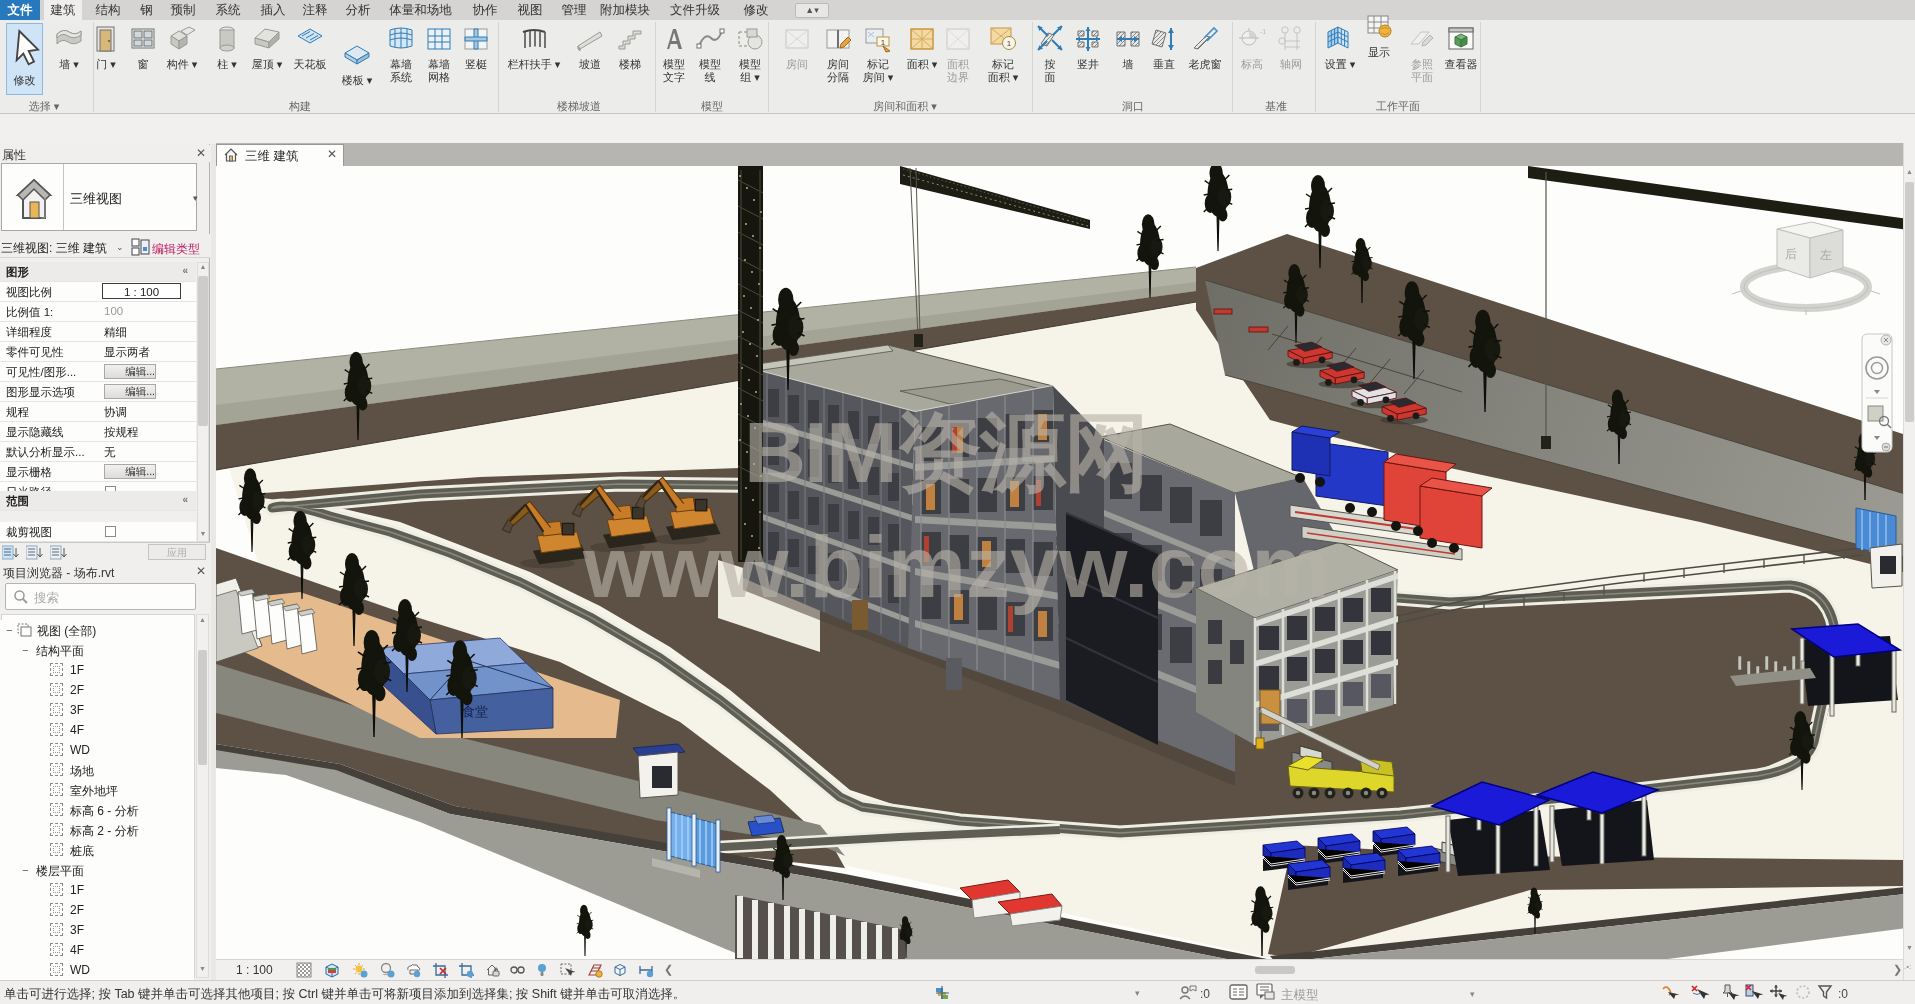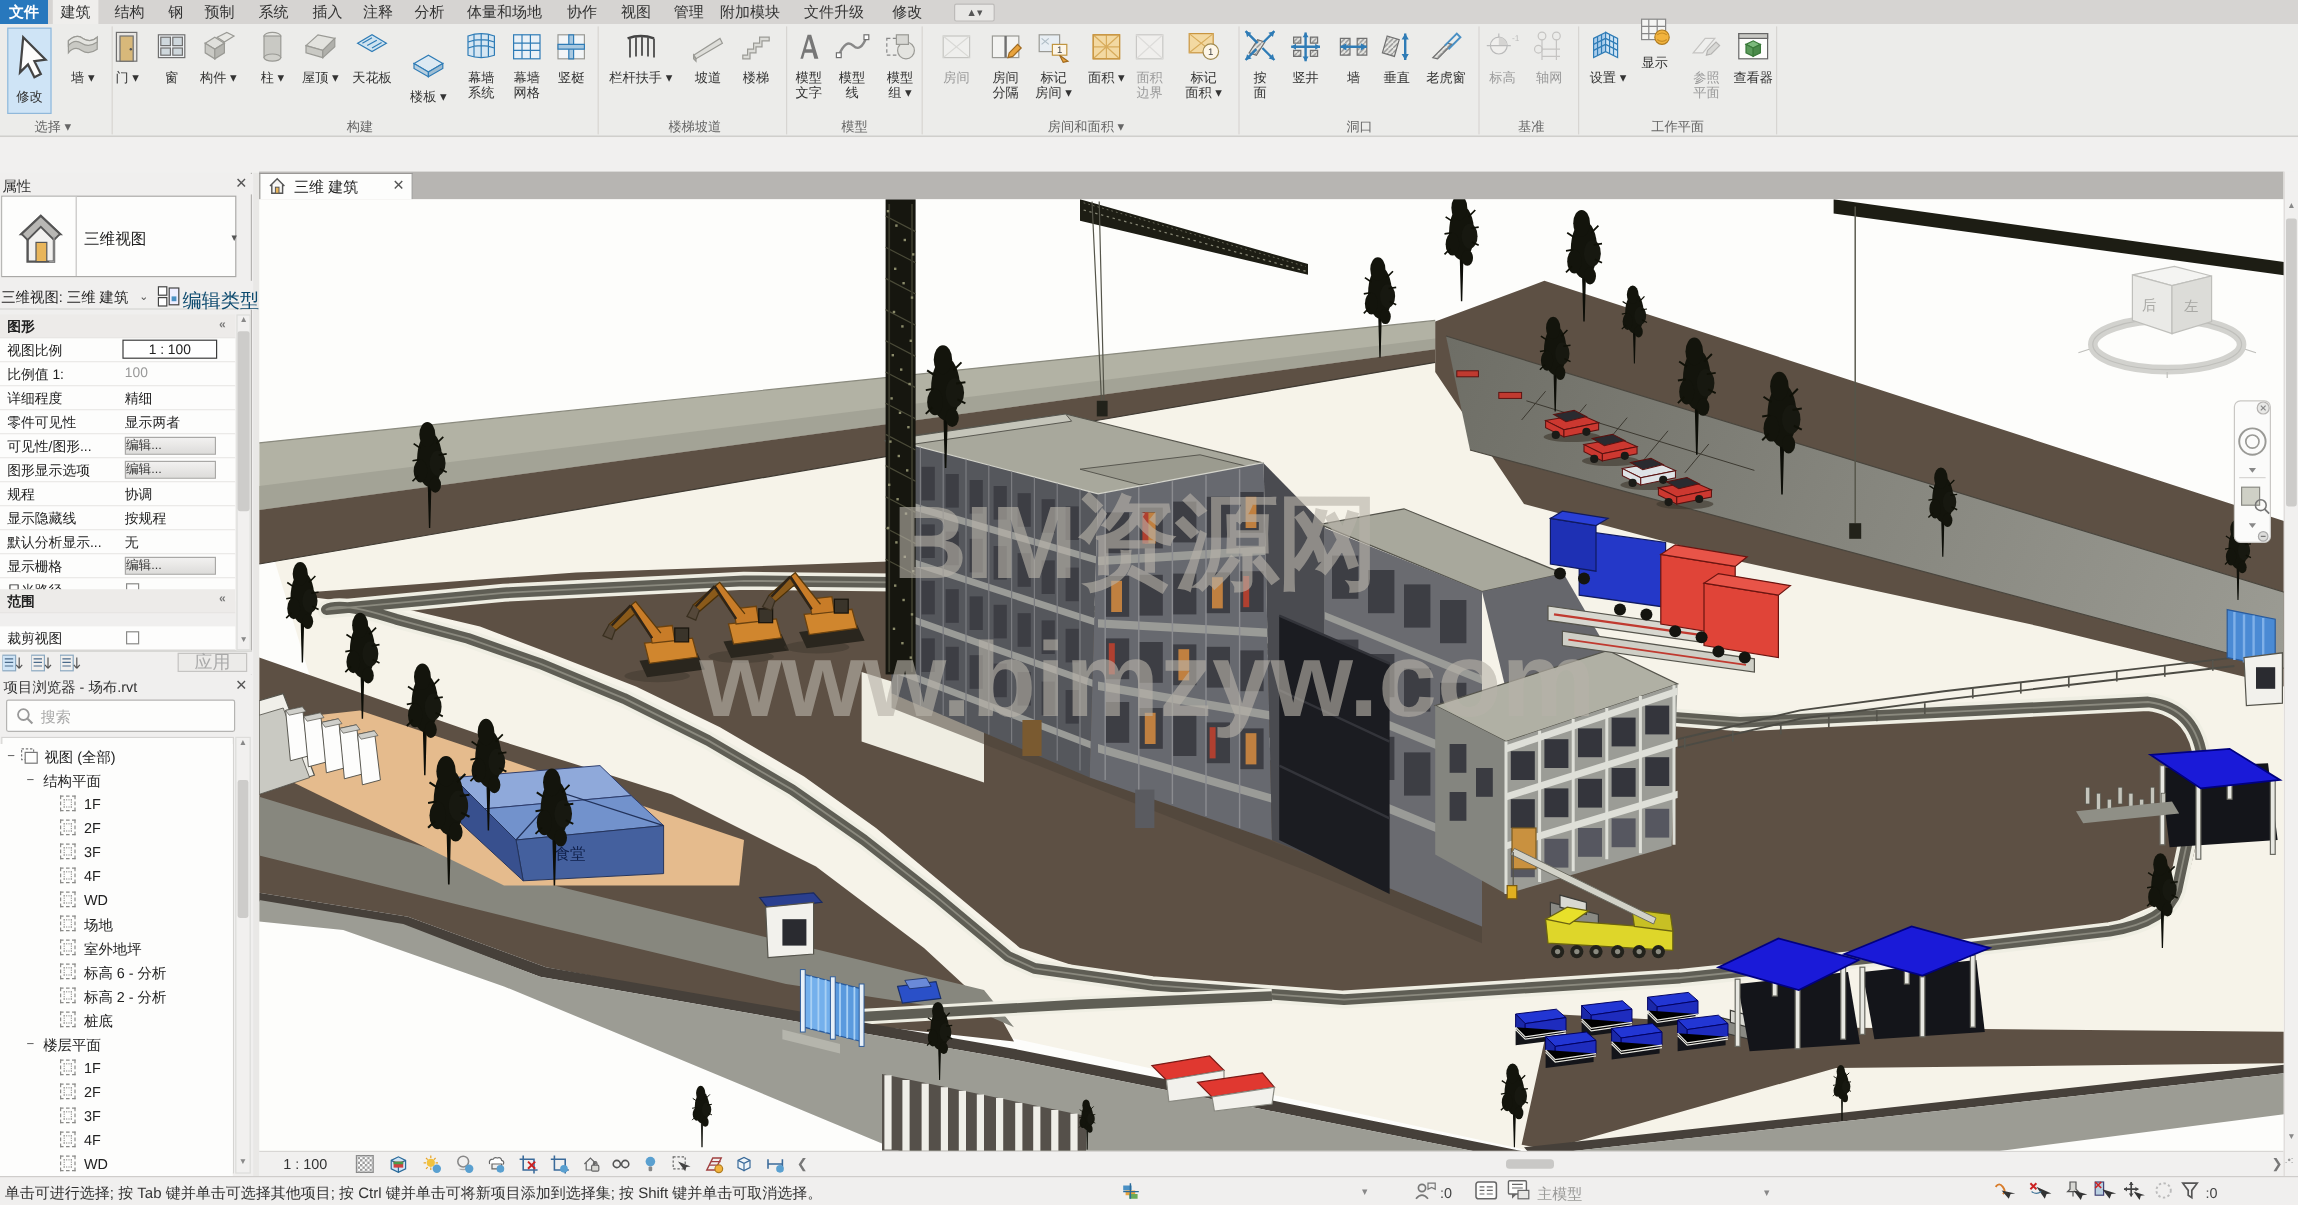--- a/index.html
+++ b/index.html
@@ -7,21 +7,21 @@
 .tab{position:absolute;top:0;height:20px;line-height:20px;font-size:12.5px;color:#333;text-align:center}
 .btn{position:absolute;text-align:center;color:#333}
 .btn .lbl{font-size:11px;line-height:12.5px;color:#333}
 .btn.gray .lbl{color:#9b9b9b}
 .plbl{position:absolute;top:99px;height:14px;font-size:11px;color:#666;text-align:center;line-height:14px}
 .sep{position:absolute;top:22px;height:90px;width:1px;background:#d7d5d2}
 .prow{position:absolute;left:0;width:196px;height:20px;font-size:11.5px;color:#222;border-bottom:1px solid #e7e5e3;background:#fdfdfc}
 .prow .lab{position:absolute;left:6px;top:3px;white-space:nowrap}
 .prow .val{position:absolute;left:104px;top:3px;white-space:nowrap}
 .phead{background:#edebe9;font-weight:bold}
-.pbtn{position:absolute;left:104px;top:2px;width:76px;height:15px;background:linear-gradient(#f2f1f0,#dddcda);border:1px solid #a9a8a6;font-size:10.5px;text-align:left;line-height:13px;color:#333}
+.pbtn{position:absolute;left:104px;top:2px;width:52px;height:15px;background:linear-gradient(#f2f1f0,#dddcda);border:1px solid #a9a8a6;font-size:10.5px;text-align:right;line-height:13px;color:#333}
 .trow{position:absolute;left:0;width:194px;height:20px;font-size:12px;color:#222;background:#fdfdfc;white-space:nowrap}
 .tico{position:absolute;top:3px;width:13px;height:13px;border:1px dashed #8a8a88;background:#fdfdfc}
 .tico:before{content:"";position:absolute;left:2px;top:2px;right:2px;bottom:2px;border:1px dotted #9a9a98}
 .exp{position:absolute;top:4px;font-size:11px;color:#555}
 </style></head>
 <body>
 <div class="abs" style="left:0;top:0;width:1915px;height:20px;background:#d6d4d2"></div>
 <div class="abs" style="left:0;top:0;width:40px;height:20px;background:#2878bd"></div>
 <div class="tab" style="left:0;width:40px;color:#fff;font-weight:bold">文件</div>
 <div class="abs" style="left:44px;top:0;width:38px;height:20px;background:#efeeec"></div>
@@ -257,21 +257,21 @@
 <div class="abs" style="left:193px;top:193px;font-size:9px;color:#555">▾</div>
 <div class="abs" style="left:0;top:234px;width:210px;height:24px;background:#f0efee;border-bottom:1px solid #d5d4d2"></div>
 <div class="abs" style="left:1px;top:240px;font-size:12px;color:#222;white-space:nowrap">三维视图: 三维 建筑</div>
 <div class="abs" style="left:116px;top:242px;font-size:9px;color:#555">⌄</div>
 <svg class="abs" style="left:131px;top:238px" width="19" height="19" viewBox="0 0 19 19">
 <rect x="1" y="1" width="7" height="7" fill="#fff" stroke="#444"></rect>
     <rect x="1" y="10" width="7" height="7" fill="#fff" stroke="#444"></rect>
     <rect x="10" y="2" width="8" height="14" fill="#eef" stroke="#444"></rect>
     <rect x="12" y="9" width="4" height="4" fill="#4a90c4"></rect>
   </svg>
-<div class="abs" style="left:152px;top:241px;font-size:16px;color:#0c4a6e">编辑类型</div>
+<div class="abs" style="left:152px;top:241px;font-size:12px;color:#be185d">编辑类型</div>
 <div class="prow phead" style="top:262px">
     <span class="lab">图形</span>
     <span style="position:absolute;right:8px;top:3px;color:#777;font-size:10px">«</span>
   </div>
 <div class="prow" style="top:282px">
     <span class="lab">视图比例</span>
     <span style="position:absolute;left:102px;top:1px;width:79px;height:16px;border:1.5px solid #3c3c3c;background:#fff;text-align:center;line-height:16px">1 : 100</span>
   </div>
 <div class="prow" style="top:302px">
     <span class="lab">比例值 1:</span>
@@ -330,21 +330,21 @@
 <svg class="abs" style="left:26px;top:545px" width="20" height="16" viewBox="0 0 20 16">
     <rect x="0" y="1" width="11" height="13" fill="#f0efee" stroke="#8aa8c0"></rect>
     <path d="M2 4 h7 M2 7 h7 M2 10 h7" stroke="#4a6a8a"></path>
     <path d="M14 3 v9 M14 12 l-2.5 -3 M14 12 l2.5 -3" stroke="#555" fill="none"></path>
   </svg>
 <svg class="abs" style="left:50px;top:545px" width="20" height="16" viewBox="0 0 20 16">
     <rect x="0" y="1" width="11" height="13" fill="#f0efee" stroke="#8aa8c0"></rect>
     <path d="M2 4 h7 M2 7 h7 M2 10 h7" stroke="#4a6a8a"></path>
     <path d="M14 3 v9 M14 12 l-2.5 -3 M14 12 l2.5 -3" stroke="#555" fill="none"></path>
   </svg>
-<div class="abs" style="left:148px;top:544px;width:58px;height:16px;background:#eceBe9;border:1px solid #c5c4c2;color:#aaa;font-size:15px;text-align:center;line-height:15px">应用</div>
+<div class="abs" style="left:148px;top:544px;width:58px;height:16px;background:#eceBe9;border:1px solid #c5c4c2;color:#aaa;font-size:10px;text-align:center;line-height:15px">应用</div>
 <div class="abs" style="left:197px;top:262px;width:12px;height:280px;background:#f1f0ef;border:1px solid #dddcda"></div>
 <div class="abs" style="left:198px;top:263px;width:10px;height:10px;color:#888;font-size:7px;text-align:center">▲</div>
 <div class="abs" style="left:198px;top:276px;width:10px;height:150px;background:#cdccca;border-radius:2px"></div>
 <div class="abs" style="left:198px;top:530px;width:10px;height:10px;color:#888;font-size:7px;text-align:center">▼</div>
 <div class="abs" style="left:0;top:562px;width:210px;height:418px;background:#f0efee"></div>
 <div class="abs" style="left:0;top:563px;width:210px;height:17px;font-size:12px;color:#333">
     <span style="position:absolute;left:3px;top:2px">项目浏览器 - 场布.rvt</span>
     <span style="position:absolute;right:4px;top:1px;color:#555">✕</span>
   </div>
 <div class="abs" style="left:5px;top:583px;width:191px;height:27px;background:#fdfdfc;border:1px solid #b5b4b2;border-radius:2px"></div>

